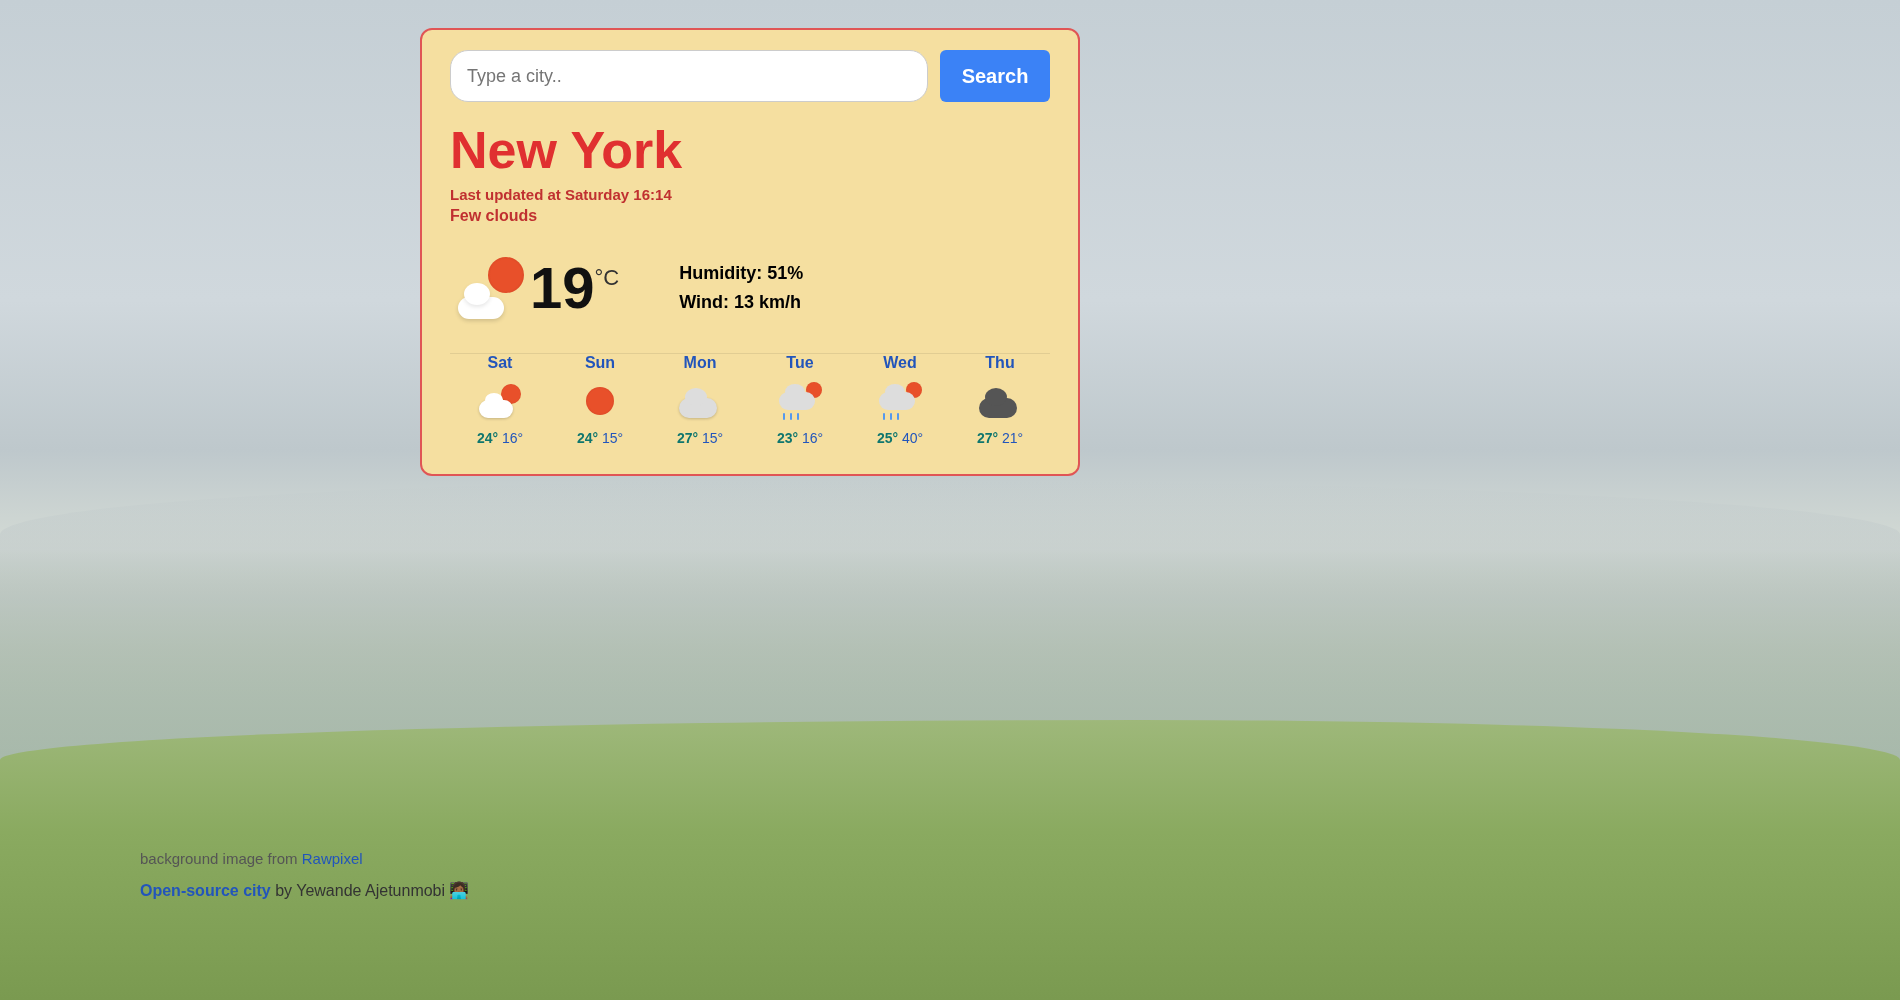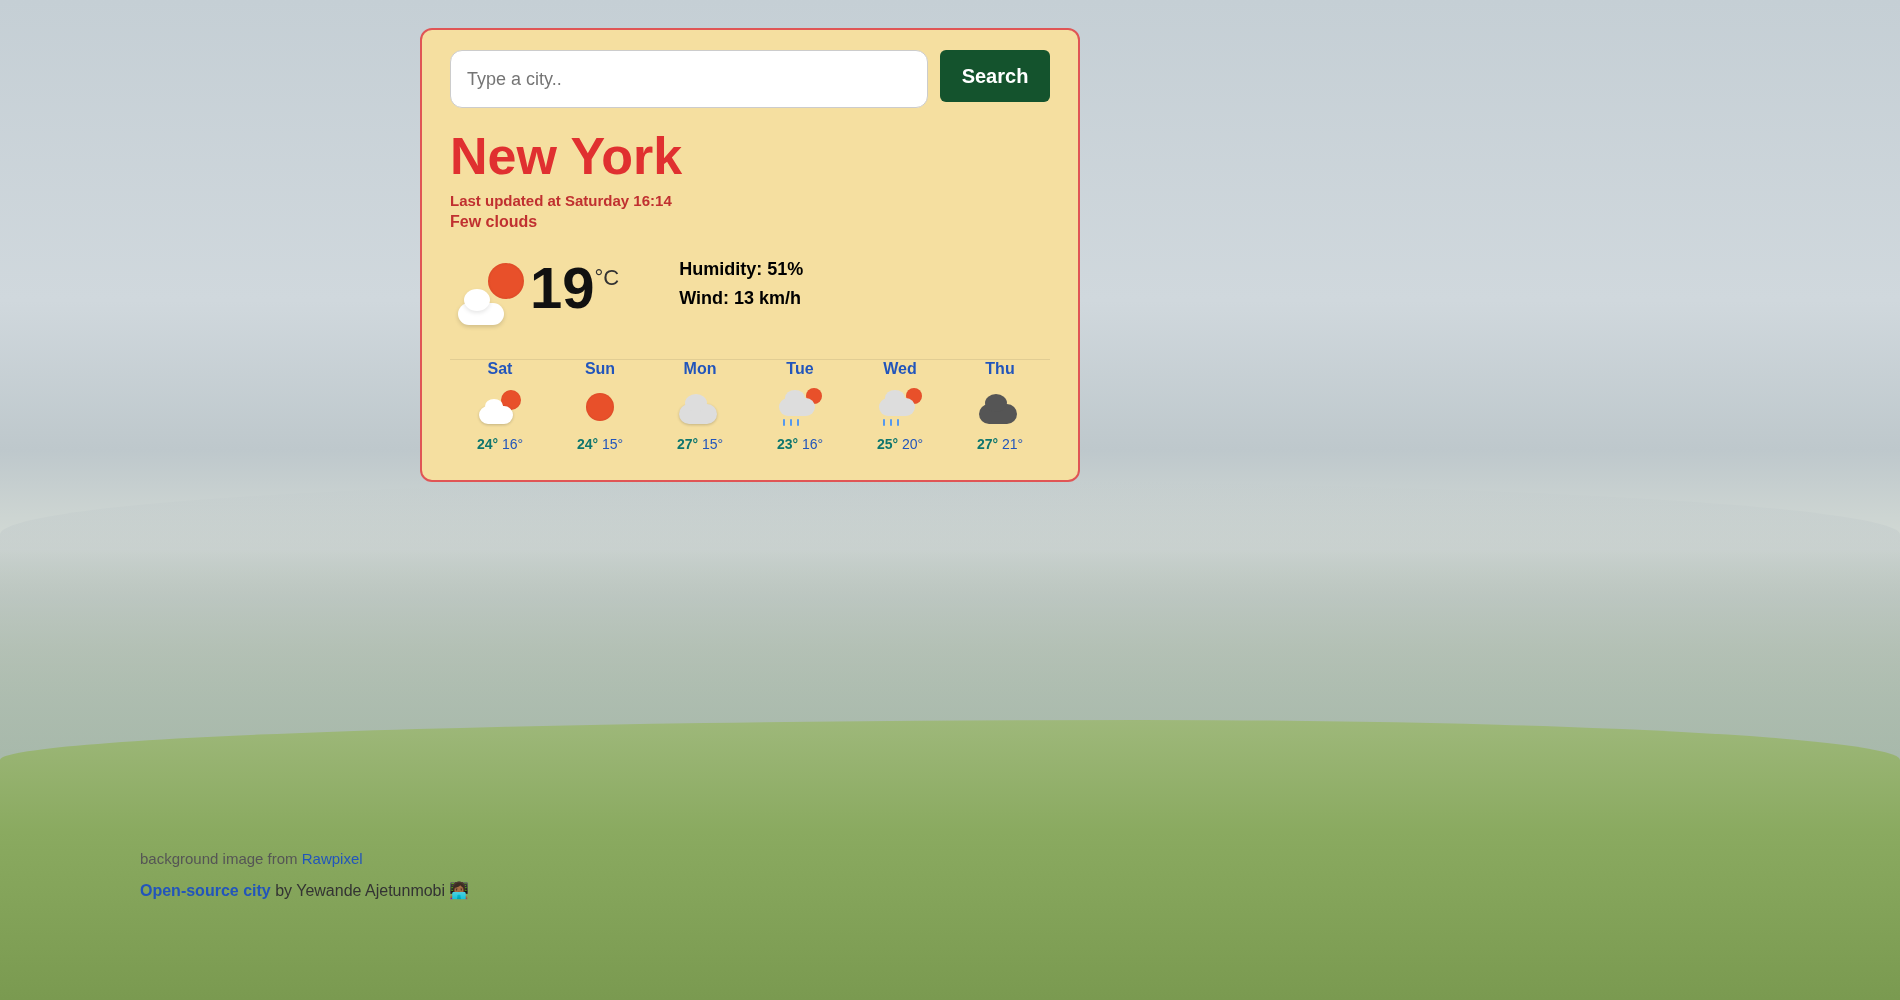--- a/index.html
+++ b/index.html
@@ -74,34 +74,34 @@
 
     
     .search-row {
       display: flex;
       gap: 12px;
       margin-bottom: 18px;
     }
 
     .search-input {
       flex: 1;
-      height: 58px;
+      height: 52px;
       border: 1.5px solid #ccc;
-      border-radius: 12px;
+      border-radius: 18px;
       padding: 0 16px;
       font-size: 18px;
       color: #aaa;
       background: #fff;
       outline: none;
     }
 
     .search-button {
       width: 110px;
       height: 52px;
-      background: #14532d;
+      background: #3b82f6;
       color: #fff;
       border: none;
       border-radius: 6px;
       font-size: 20px;
       font-weight: 600;
       cursor: pointer;
     }
 
     
     .city-name {
@@ -121,20 +121,21 @@
     .weather-desc {
       font-size: 16px;
       font-weight: 700;
       color: #c03030;
       margin-bottom: 28px;
     }
 
     
     .current-weather {
       display: flex;
+      align-items: center;
       margin-bottom: 30px;
     }
 
     
     .icon-sun-cloud {
       position: relative;
       width: 80px;
       height: 70px;
     }
 
@@ -496,21 +497,21 @@
         <div class="forecast-day-label">Wed</div>
         <div class="fc-icon rainy">
           <div class="sun-sm-r"></div>
           <div class="cloud-rain"></div>
           <div class="rain-drops">
             <span></span>
             <span></span>
             <span></span>
           </div>
         </div>
-        <div class="forecast-temps"><span class="hi">25°</span> <span class="lo">20°</span></div>
+        <div class="forecast-temps"><span class="hi">25°</span> <span class="lo">40°</span></div>
       </div>
       <div class="forecast-day">
         <div class="forecast-day-label">Thu</div>
         <div class="fc-icon night-cloud">
           <div class="dark-cloud"></div>
         </div>
         <div class="forecast-temps"><span class="hi">27°</span> <span class="lo">21°</span></div>
       </div>
     </div>
 </div>

